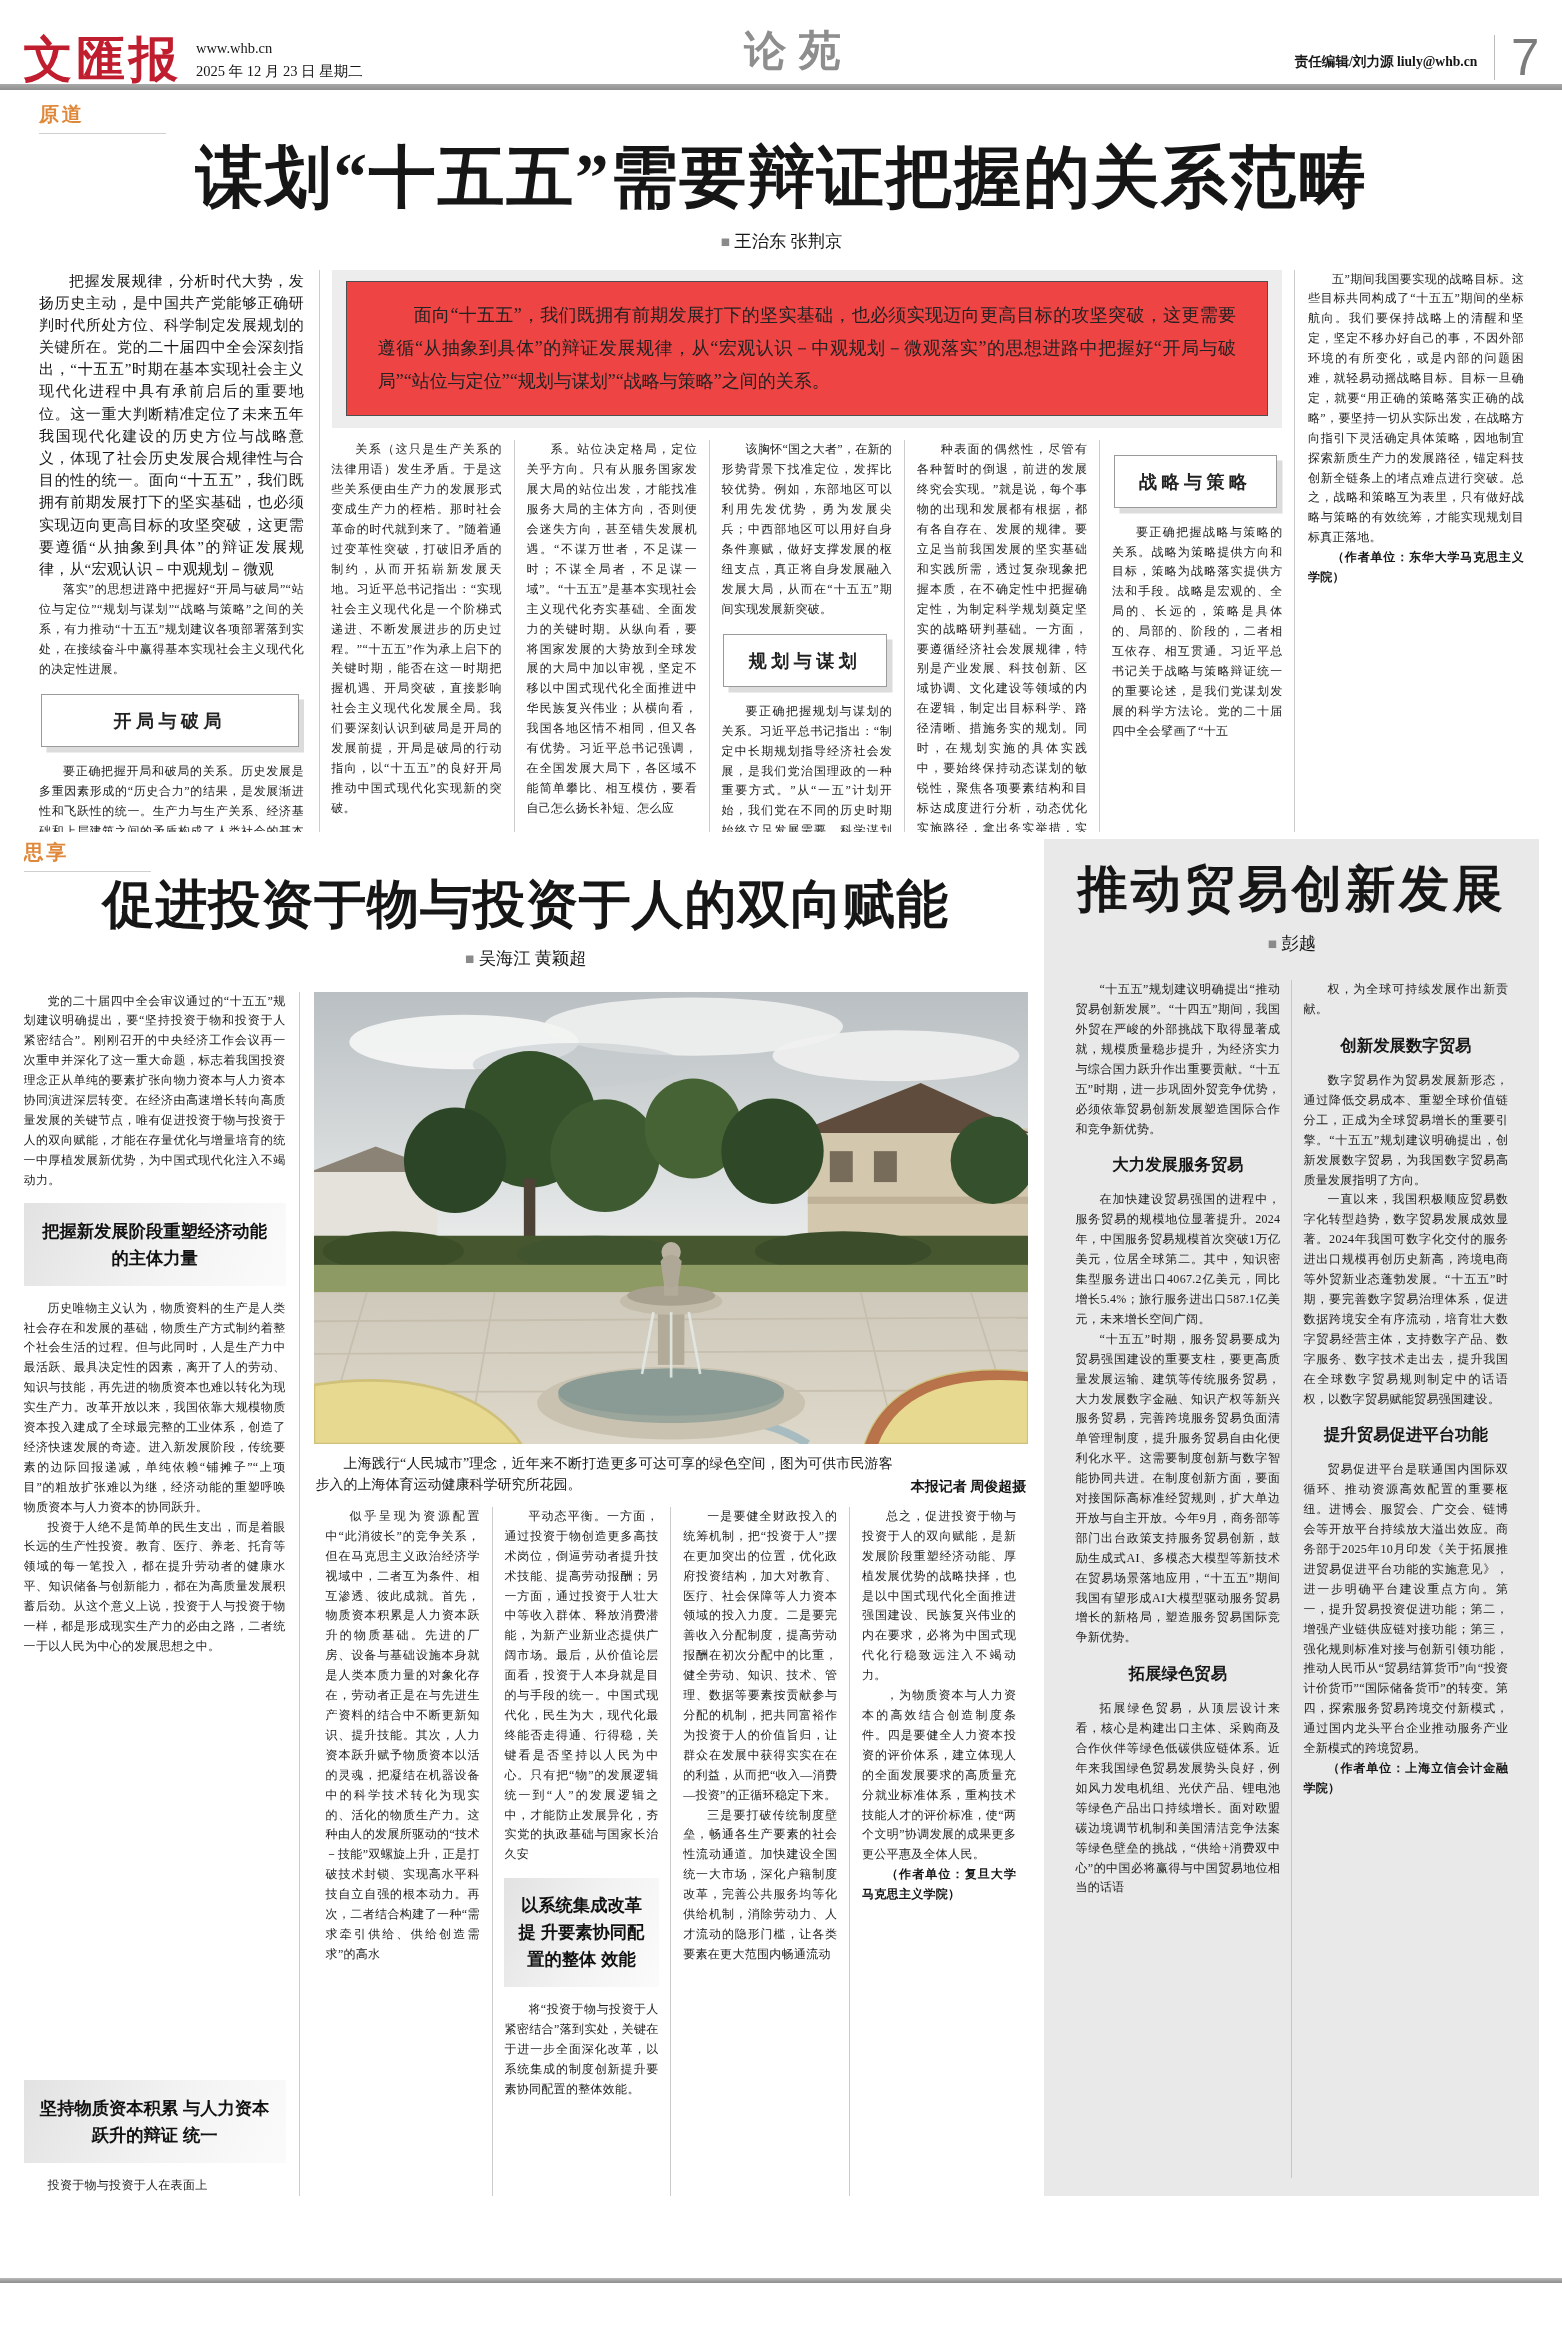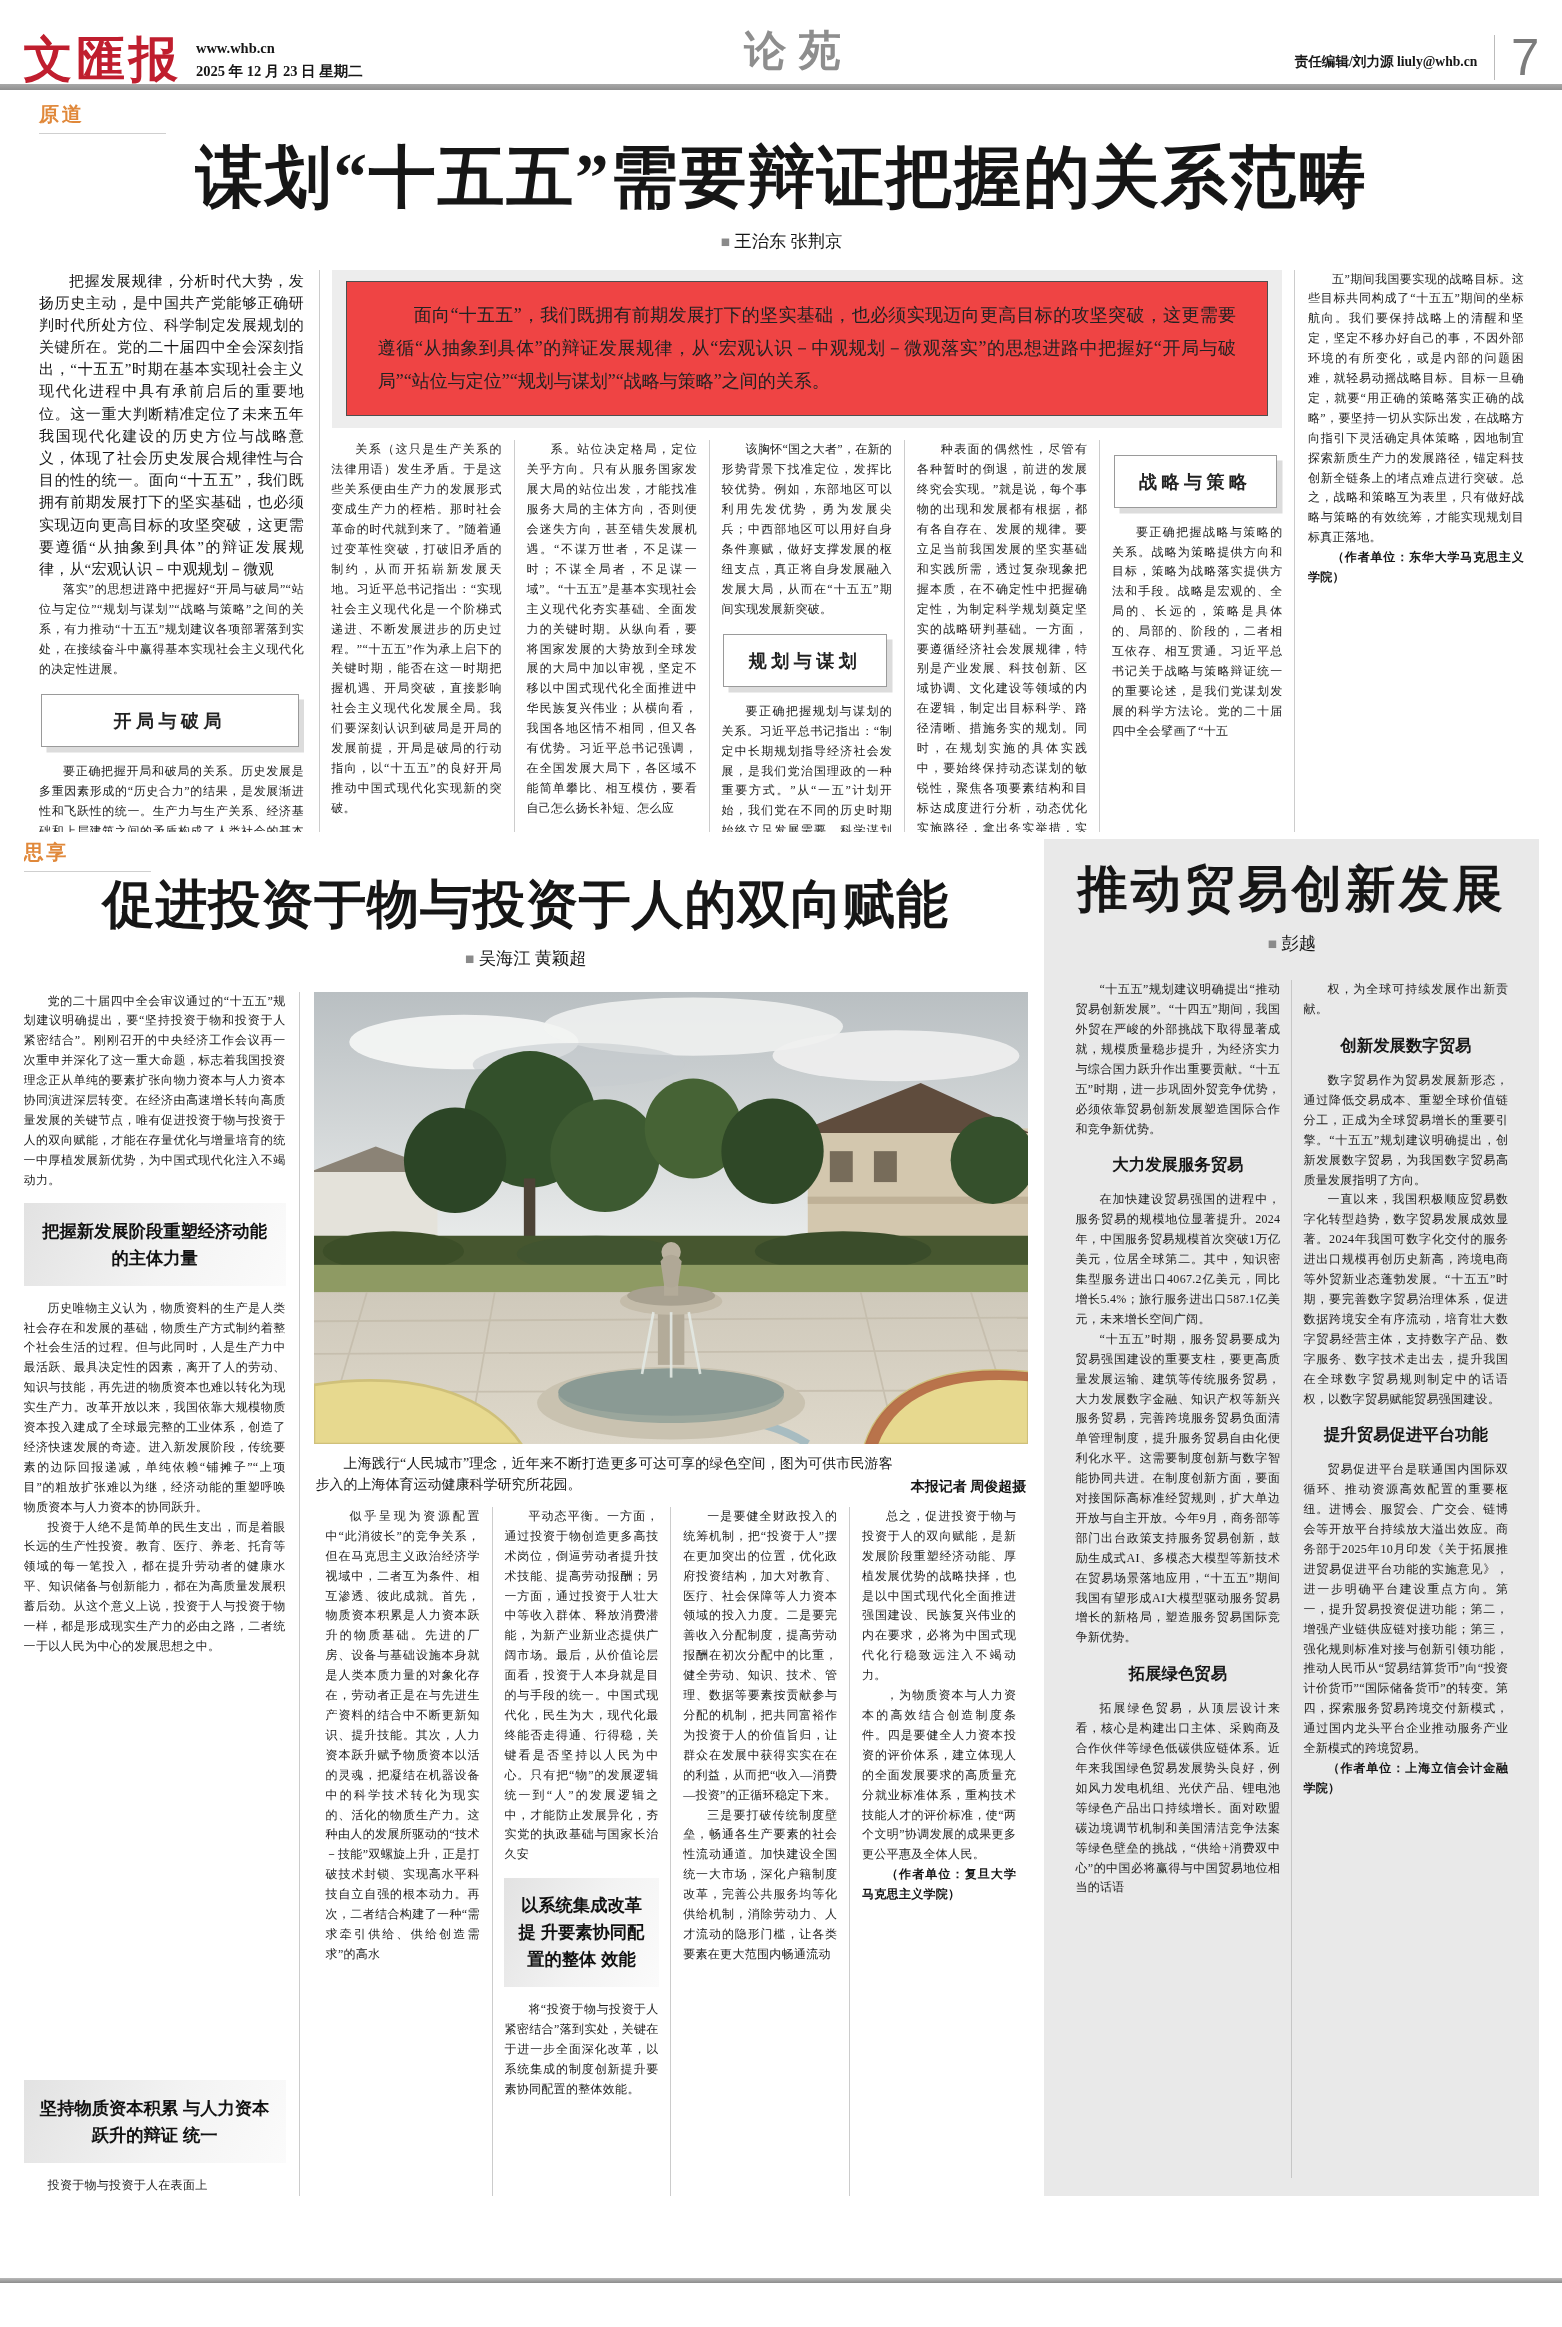--- a/index.html
+++ b/index.html
@@ -4,21 +4,21 @@
 <style>
   html,body{margin:0;padding:0;background:#e8e8e8;}
   .page{position:relative;width:1563px;height:2327px;background:#ffffff;overflow:hidden;
         font-family:"Liberation Serif","DejaVu Serif",serif;color:#161616;margin:0 auto;}
   
   .hdr{position:relative;height:84px;padding:12.7px 23.6px 0;box-sizing:border-box;
        display:flex;align-items:flex-end;justify-content:space-between;}
   .hdr-left{display:flex;align-items:flex-end;gap:14.5px;}
   .logo{color:#c01e2e;font-size:49px;font-weight:900;letter-spacing:3.6px;line-height:1;
         font-family:"Liberation Serif",serif;}
-  .hdr-meta{font-size:14.5px;font-weight:700;line-height:1.55;padding-bottom:1.8px;}
+  .hdr-meta{font-size:14.5px;font-weight:400;line-height:1.55;padding-bottom:1.8px;}
   .hdr-title{position:absolute;left:0;right:1px;bottom:5.5px;text-align:center;
              font-family:"Liberation Sans","DejaVu Sans",sans-serif;color:#8e8e8e;
              font-size:42px;letter-spacing:12.7px;font-weight:600;padding-left:36px;}
   .hdr-right{display:flex;align-items:flex-end;gap:16.4px;padding-bottom:3.6px;position:relative;z-index:2;}
   .hdr-editor{font-size:13.6px;font-weight:700;padding-bottom:9px;text-align:center;}
   .hdr-pageno{font-size:51px;line-height:.9;color:#7c7c7c;border-left:0.9px solid #bbb;
               padding-left:16.4px;font-family:"Liberation Sans",sans-serif;}
   .toprule{height:5.5px;background:linear-gradient(#a9a9a9,#8f8f8f);}
   .botrule{position:absolute;left:0;right:0;bottom:44px;height:5.5px;
            background:linear-gradient(#b9b9b9,#8c8c8c);}

